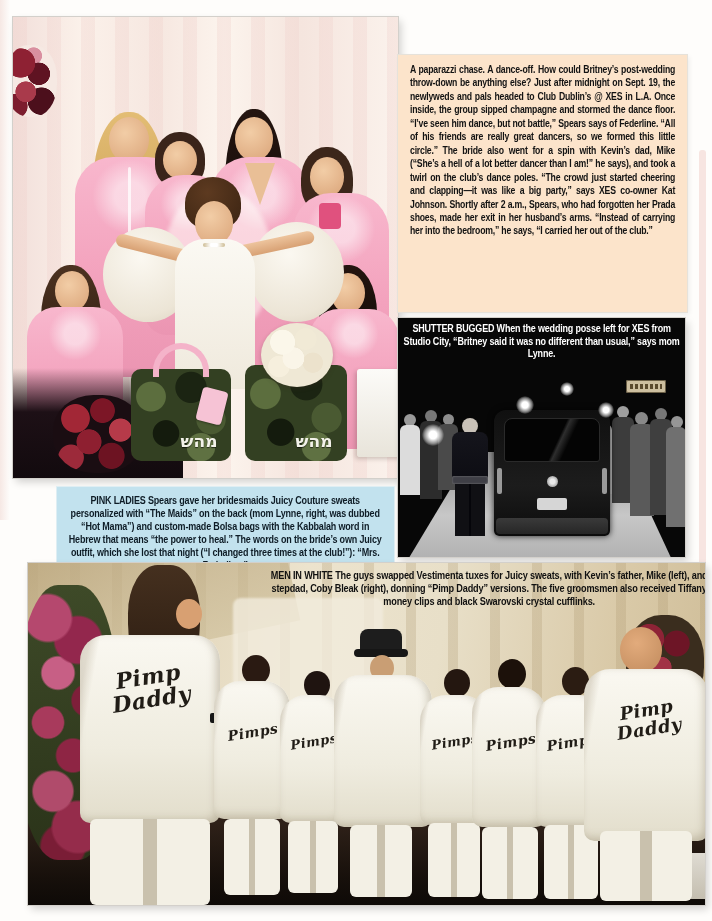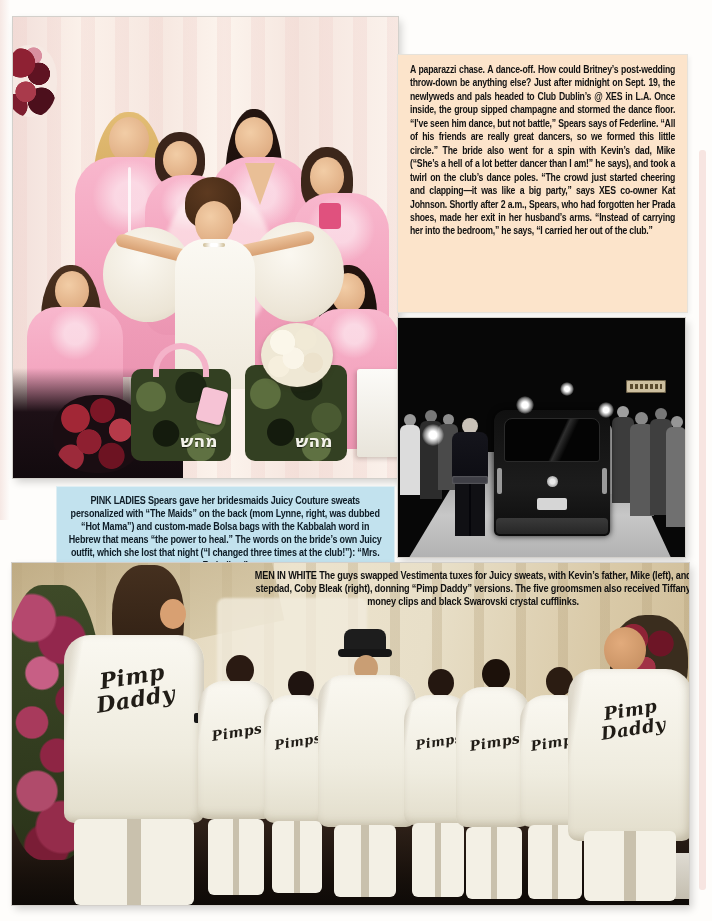--- a/index.html
+++ b/index.html
@@ -143,21 +143,21 @@
   
   .capblue { position:absolute; left:57px; top:487px; width:337px; height:76px;
     background:#c2e2ee; padding:7px 10px; overflow:hidden;
     box-shadow:0 0 0 1px #dfeef3; }
   .capblue .txt { color:#0e1c26; font-weight:700; font-size:10.8px; line-height:12.9px;
     text-align:center; letter-spacing:-.2px;
     width:120%; margin-left:-10%; transform:scaleX(.833); transform-origin:50% 0; }
   .lead { font-weight:800; }
 
   
-  .photo3 { left:12px; top:563px; width:677px; height:342px;
+  .photo3 { left:28px; top:563px; width:677px; height:342px;
     background:
       repeating-linear-gradient(90deg, rgba(173,152,112,.28) 0 10px, rgba(255,255,255,0) 10px 42px),
       linear-gradient(100deg,#c9b58d 0%, #e0d3b7 16%, #ece3cd 38%, #e8dfc8 58%, #d9c9a7 82%, #cdbb96 100%); }
   .fold { position:absolute; left:-40px; top:-60px; width:300px; height:150px;
     background:linear-gradient(180deg,#b7a27a,#cfc09b); transform:rotate(-12deg); opacity:.7; }
   .panel { position:absolute; left:205px; top:35px; width:150px; height:170px;
     background:#f2ecdd; border-radius:8px; filter:blur(1px); opacity:.8; }
   .cap3 { position:absolute; left:238px; top:6px; width:446px; z-index:8;
     color:#101010; font-weight:700; font-size:10.8px; line-height:12.8px; text-align:center;
     letter-spacing:-.2px; }
@@ -267,20 +267,23 @@
     </div>
     <div class="bouquet" style="left:248px;top:306px;width:72px;height:64px;"></div>
     <div class="shopbag" style="left:344px;top:352px;width:46px;height:88px;"></div>
   </figure>
 
   <section class="afterparty">
     <p>A paparazzi chase. A dance-off. How could Britney’s post-wedding throw-down be anything else? Just after midnight on Sept. 19, the newlyweds and pals headed to Club Dublin’s @ XES in L.A. Once inside, the group sipped champagne and stormed the dance floor. “I’ve seen him dance, but not battle,” Spears says of Federline. “All of his friends are really great dancers, so we formed this little circle.” The bride also went for a spin with Kevin’s dad, Mike (“She’s a hell of a lot better dancer than I am!” he says), and took a twirl on the club’s dance poles. “The crowd just started cheering and clapping—it was like a big party,” says XES co-owner Kat Johnson. Shortly after 2 a.m., Spears, who had forgotten her Prada shoes, made her exit in her husband’s arms. “Instead of carrying her into the bedroom,” he says, “I carried her out of the club.”</p>
   </section>
 
   <figure class="photo photo2">
+    <div class="cap2">
+      <div class="inner"><span class="lead">SHUTTER BUGGED</span> <span>When the wedding posse left for XES from Studio City, “Britney said it was no different than usual,” says mom Lynne.</span></div>
+    </div>
     <div class="bw ground"></div>
     <div class="bw sign">
         <i></i>
       </div>
 
     <div class="fig" style="left:2px;top:96px;">
         <span class="fh" style="left:4px;top:0;width:12px;height:12px;background:#9a9a9a;position:absolute;"></span>
         <span class="fb" style="left:0;top:11px;width:20px;height:70px;background:#dcdcdc;position:absolute;"></span>
       </div>
     <div class="fig" style="left:22px;top:92px;">

